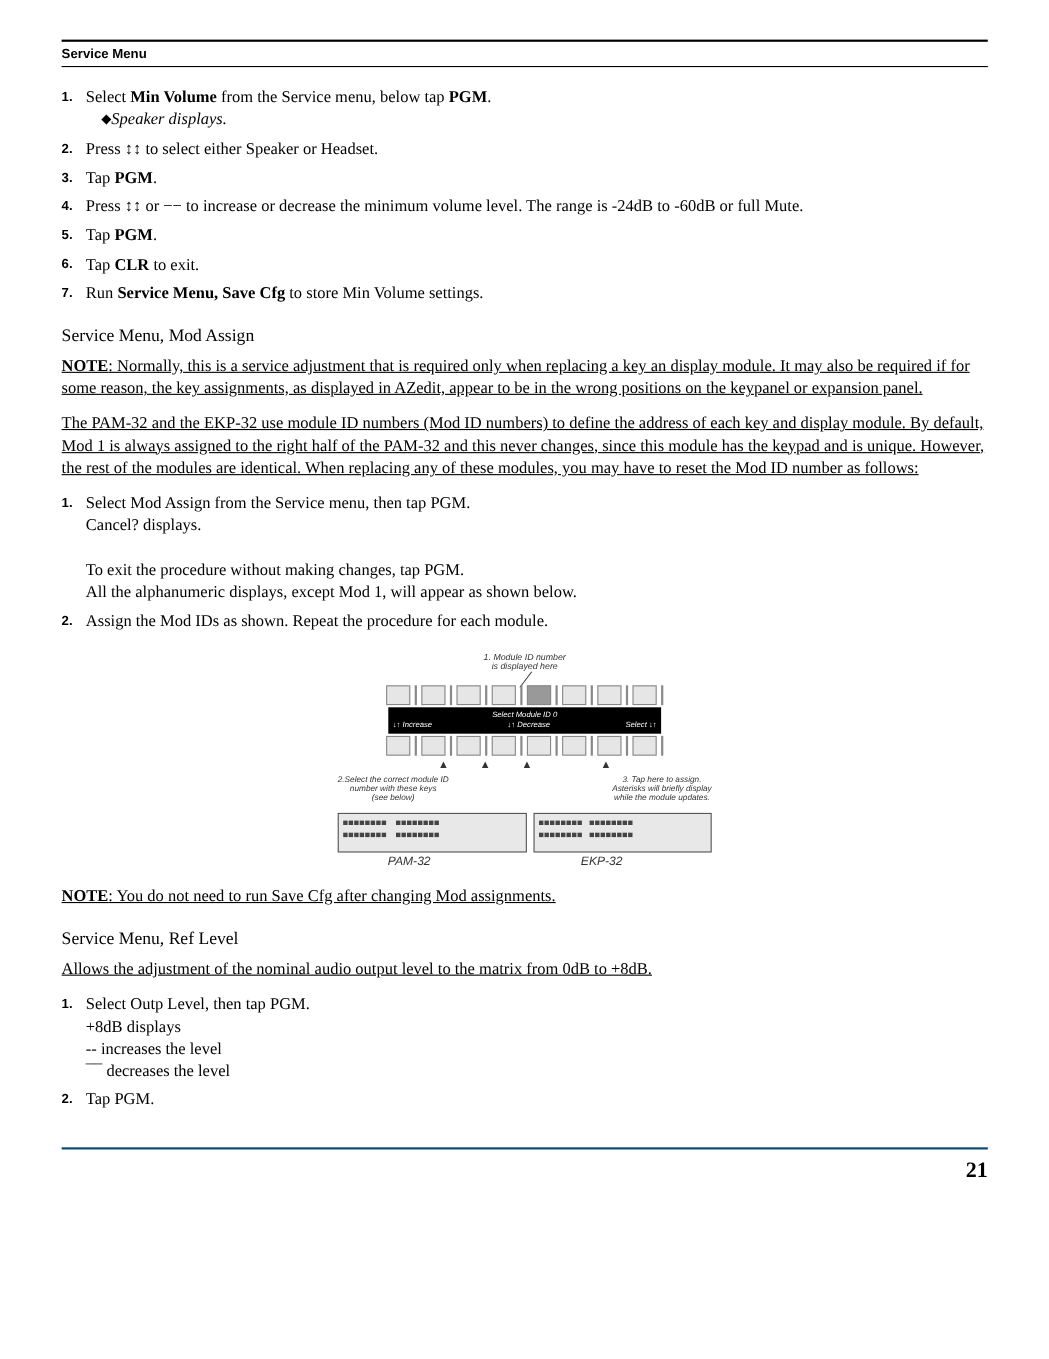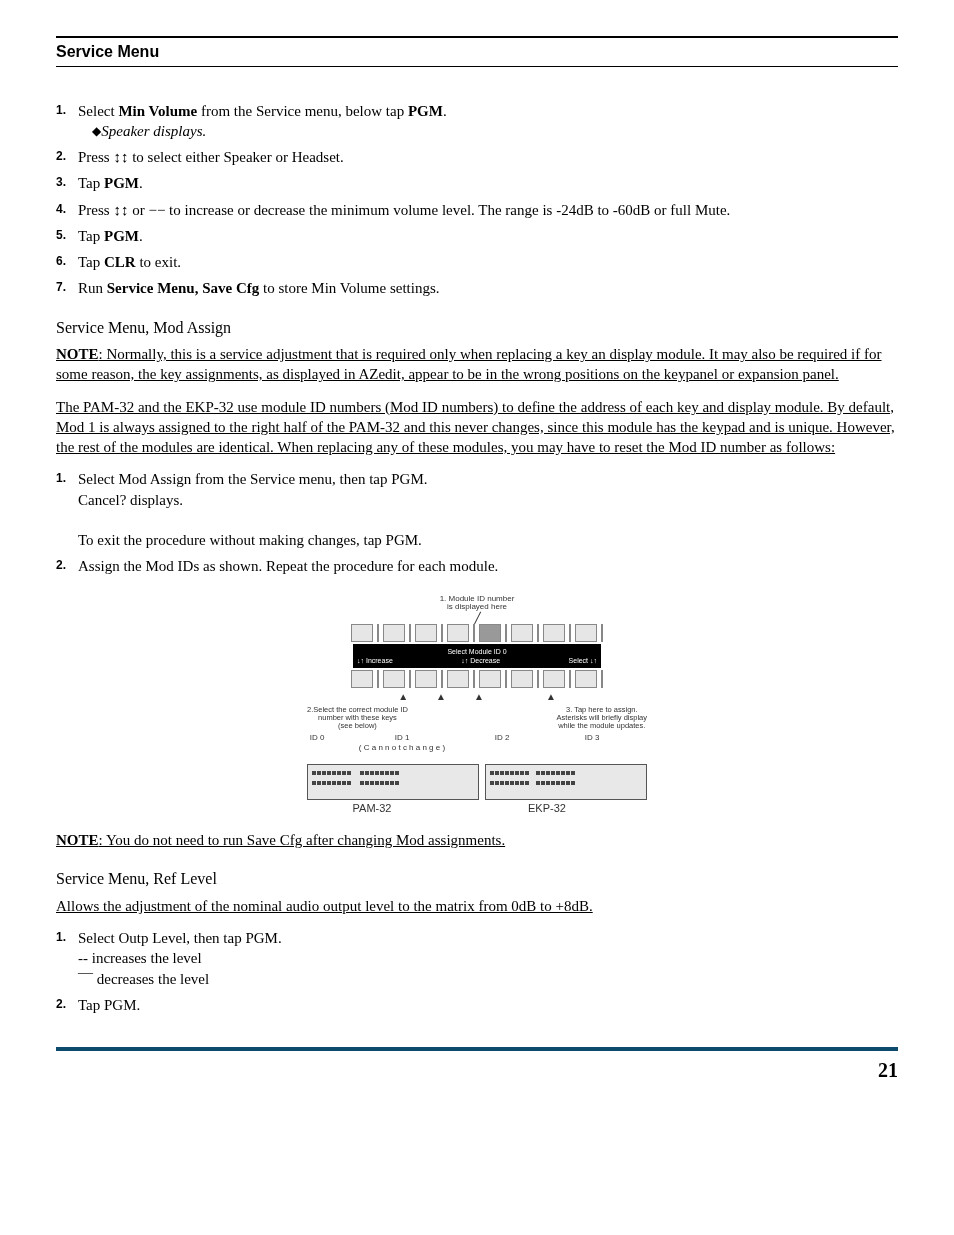--- a/index.html
+++ b/index.html
@@ -11,23 +11,23 @@
     padding: 36px 56px 30px 56px;
     width: 954px;
     box-sizing: border-box;
     line-height: 1.35;
   }
   .header-bar {
     border-top: 2px solid #000;
     border-bottom: 1px solid #000;
     padding: 3px 0 3px 0;
     font-family: Arial, Helvetica, sans-serif;
-    font-size: 16px;
+    font-size: 12px;
     font-weight: bold;
-    margin-bottom: 34px;
+    margin-bottom: 18px;
   }
   ol.steps {
     list-style: none;
     padding-left: 0;
     margin: 6px 0 14px 0;
   }
   ol.steps > li {
     position: relative;
     padding-left: 22px;
     margin-bottom: 6px;
@@ -57,20 +57,21 @@
   p {
     margin: 6px 0 12px 0;
     text-decoration: underline;
   }
   .figure {
     margin: 18px auto 14px auto;
     width: 400px;
     font-family: Arial, Helvetica, sans-serif;
     font-size: 8px;
     color: #333;
+    font-style: italic;
   }
   .fig-note {
     text-align: center;
     line-height: 1.1;
     margin-bottom: 4px;
     white-space: pre-line;
   }
   .fig-row {
     display: flex;
     justify-content: center;
@@ -152,21 +153,21 @@
     margin-top: 2px;
   }
   .id-label-row span { text-align: center; }
   .panel-label-row {
     display: flex;
     font-size: 11px;
     margin-top: 1px;
   }
   .panel-label-row span { text-align: center; }
   .footer-bar {
-    border-top: 4px solid #0c4a6e;
+    border-top: 2px solid #0c4a6e;
     margin-top: 32px;
     padding-top: 6px;
     text-align: right;
     font-size: 20px;
     font-weight: bold;
   }
 </style>
 </head>
 <body>
 
@@ -216,20 +217,21 @@
 </p>
 <p>The PAM-32 and the EKP-32 use module ID numbers (Mod ID numbers) to define the address of each key and display module. By default, Mod 1 is always assigned to the right half of the PAM-32 and this never changes, since this module has the keypad and is unique. However, the rest of the modules are identical. When replacing any of these modules, you may have to reset the Mod ID number as follows:</p>
 
 <ol class="steps">
   <li>
     <span class="num">1.</span>
     <span>Select Mod Assign from the Service menu, then tap PGM.</span>
     <span class="subline">Cancel? displays.</span>
     <br>
     <span class="subline">To exit the procedure without making changes, tap PGM.</span>
+    <span class="subline">All the alphanumeric displays, except Mod 1, will appear as shown below.</span>
   </li>
   <li>
     <span class="num">2.</span>
     <span>Assign the Mod IDs as shown. Repeat the procedure for each module.</span>
   </li>
 </ol>
 
 <div class="figure">
   <div class="fig-note">1. Module ID number
 is displayed here</div>
@@ -286,29 +288,20 @@
   </div>
   <div class="annot-row">
     <div style="white-space:pre-line;">2.Select the correct module ID
 number with these keys
 (see below)</div>
     <div style="white-space:pre-line;">3. Tap here to assign.
 Asterisks will briefly display
 while the module updates.</div>
   </div>
 
-  <div class="id-label-row">
-    <span style="width:80px;">ID 0</span>
-    <span style="width:90px;">
-      <span>ID   1</span><br>
-      <span>( C a n n o t   c h a n g e )</span>
-    </span>
-    <span style="width:110px;">ID   2</span>
-    <span style="width:70px;">ID   3</span>
-  </div>
   <div class="panel-row">
     <div class="panel pam">
       <div class="blocks">
         <span class="blk"></span><span class="blk"></span><span class="blk"></span><span class="blk"></span><span class="blk"></span><span class="blk"></span><span class="blk"></span><span class="blk"></span>
         &nbsp;&nbsp;
         <span class="blk"></span><span class="blk"></span><span class="blk"></span><span class="blk"></span><span class="blk"></span><span class="blk"></span><span class="blk"></span><span class="blk"></span>
         <br>
         <span class="blk"></span><span class="blk"></span><span class="blk"></span><span class="blk"></span><span class="blk"></span><span class="blk"></span><span class="blk"></span><span class="blk"></span>
         &nbsp;&nbsp;
         <span class="blk"></span><span class="blk"></span><span class="blk"></span><span class="blk"></span><span class="blk"></span><span class="blk"></span><span class="blk"></span><span class="blk"></span>
@@ -336,20 +329,21 @@
   <b>NOTE</b><span>: You do not need to run Save Cfg after changing Mod assignments.</span>
 </p>
 
 <h3 class="section">Service Menu, Ref Level</h3>
 <p>Allows the adjustment of the nominal audio output level to the matrix from 0dB to +8dB.</p>
 
 <ol class="steps">
   <li>
     <span class="num">1.</span>
     <span>Select Outp Level, then tap PGM.</span>
+    <span class="subline">+8dB displays</span>
     <span class="subline">-- increases the level</span>
     <span class="subline">¯¯ decreases the level</span>
   </li>
   <li>
     <span class="num">2.</span>
     <span>Tap PGM.</span>
   </li>
 </ol>
 
 <div class="footer-bar">

